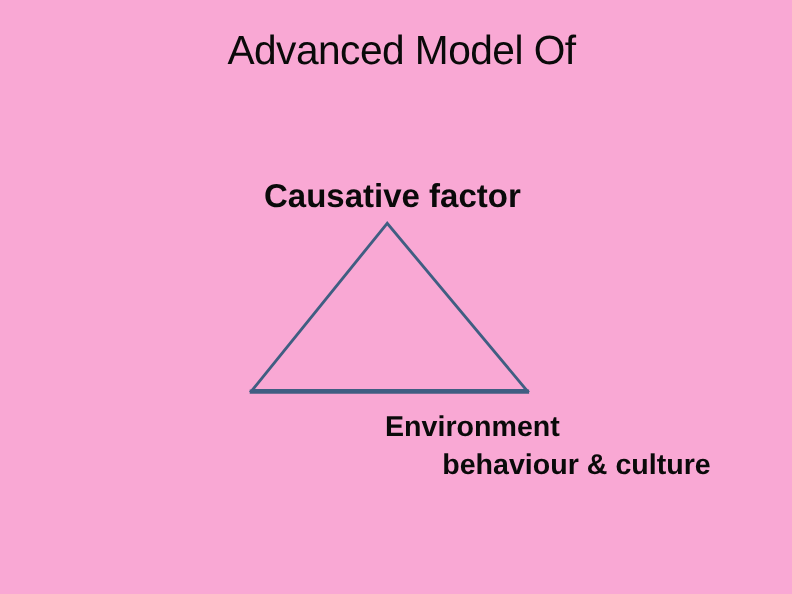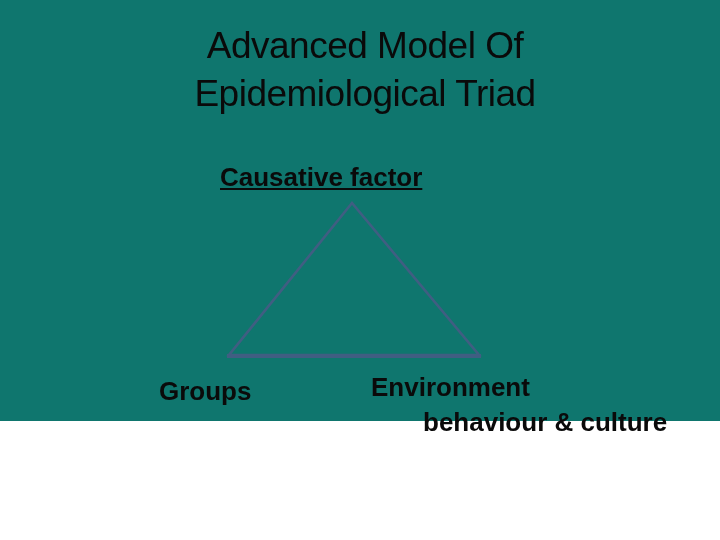--- a/index.html
+++ b/index.html
@@ -7,22 +7,22 @@
     padding: 0;
     width: 720px;
     height: 540px;
     background: #ffffff;
     font-family: "Liberation Sans", sans-serif;
     overflow: hidden;
   }
   .slide {
     position: relative;
     width: 720px;
-    height: 421px;
-    background: #0f766e;
+    height: 540px;
+    background: #f9a8d4;
   }
   .title {
     position: absolute;
     left: 160px;
     top: 22px;
     width: 410px;
     text-align: center;
     font-size: 37px;
     line-height: 48px;
     font-weight: 400;
@@ -30,38 +30,37 @@
     color: #0a0a0a;
     white-space: nowrap;
   }
   .label {
     position: absolute;
     font-weight: 700;
     color: #0a0a0a;
     white-space: nowrap;
   }
   .causative {
-    left: 220px;
+    left: 240px;
     top: 162px;
-    font-size: 26px;
-    text-decoration: underline;
+    font-size: 30px;
   }
   .time {
     left: 316px;
     top: 271px;
     font-size: 29px;
     letter-spacing: 0.5px;
   }
   .groups {
     left: 159px;
     top: 376px;
     font-size: 26px;
   }
   .environment {
-    left: 371px;
+    left: 350px;
     top: 370px;
     font-size: 26px;
     line-height: 35px;
   }
   .environment .line2 {
     padding-left: 8px;
     margin-left: 44px;
   }
   .triangle-svg {
     position: absolute;
@@ -71,31 +70,29 @@
     height: 540px;
   }
 </style>
 </head>
 <body>
 
 <div class="slide">
 
   <div class="title">
     <div>Advanced Model Of</div>
-    <div>Epidemiological Triad</div>
   </div>
 
   <div class="label causative">Causative factor</div>
 
   <svg class="triangle-svg" viewBox="0 0 720 540" xmlns="http://www.w3.org/2000/svg">
     <polygon points="352,203 229,355 479,355" fill="none" stroke-width="2.6" stroke-linejoin="miter" stroke="#405E82"></polygon>
     <line x1="227" y1="356" x2="481" y2="356" stroke-width="4" stroke="#405E82"></line>
   </svg>
 
 
-  <div class="label groups">Groups</div>
 
   <div class="label environment">
     <div>Environment</div>
     <div class="line2">behaviour &amp; culture</div>
   </div>
 
 </div>
 
 </body></html>

